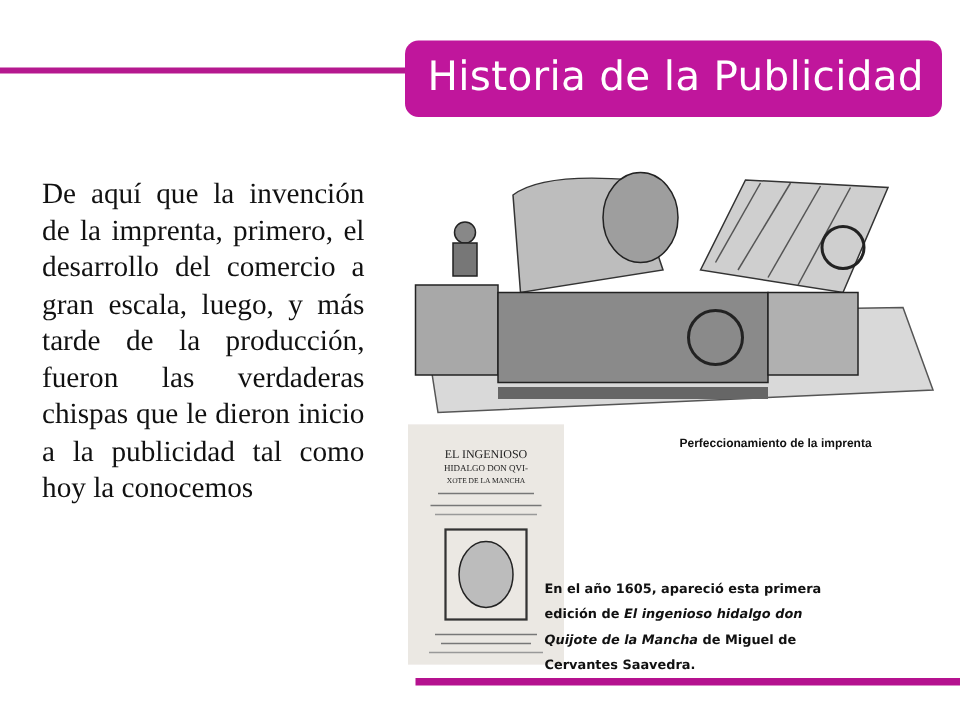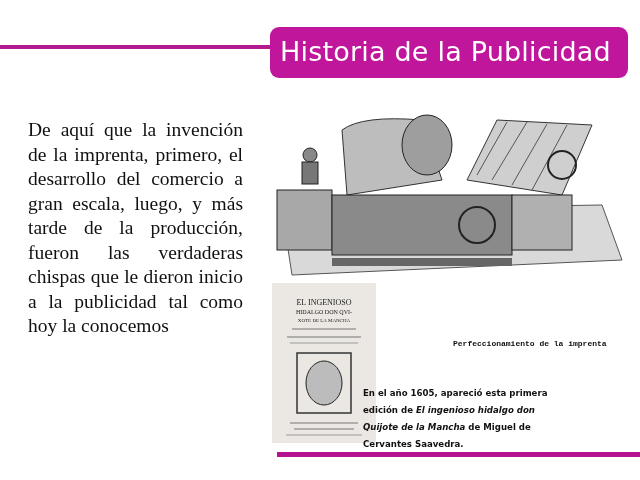--- a/index.html
+++ b/index.html
@@ -1,22 +1,22 @@
 <!DOCTYPE html>
 <html><head>
 <meta charset="utf-8">
 <style>
   html, body { margin:0; padding:0; }
   body { width:640px; height:480px; background:#ffffff; position:relative; overflow:hidden; font-family:"Liberation Serif", serif; }
   .top-line { position:absolute; left:0; top:45px; width:272px; height:4px; background:#b5198f; }
-  .title-banner { position:absolute; left:270px; top:27px; width:358px; height:51px; background:#c0169c; border-radius:9px; box-sizing:border-box; padding-left:10px; }
+  .title-banner { position:absolute; left:270px; top:27px; width:358px; height:51px; background:#c0169c; border-radius:9px; box-sizing:border-box; padding-left:15px; }
   .title-text { color:#ffffff; font-family:"DejaVu Sans", sans-serif; font-size:27px; line-height:49px; white-space:nowrap; letter-spacing:0.2px; }
   .body-text { position:absolute; left:28px; top:118px; width:215px; font-size:19.5px; line-height:24.5px; color:#111; text-align:justify; }
   .press-img { position:absolute; left:272px; top:100px; width:358px; height:186px; }
-  .caption1 { position:absolute; left:453px; top:291px; font-family:Liberation Mono, monospace; font-size:8px; font-weight:bold; color:#111; white-space:nowrap;margin-top:48px; }
+  .caption1 { position:absolute; left:453px; top:291px; font-family:Liberation Sans, sans-serif; font-size:8px; font-weight:bold; color:#111; white-space:nowrap; }
   .book-img { position:absolute; left:272px; top:283px; width:104px; height:160px; background:#e9e6e1; }
   .caption2 { position:absolute; left:363px; top:385px; width:200px; font-family:"DejaVu Sans", sans-serif; font-size:8.6px; font-weight:bold; color:#111; line-height:17px; }
   .bottom-line { position:absolute; left:277px; top:452px; width:363px; height:5px; background:#b5128f; }
 </style>
 </head>
 <body>
 
 <div class="top-line"></div>
 <div class="title-banner">
   <span class="title-text">Historia de la Publicidad</span>

